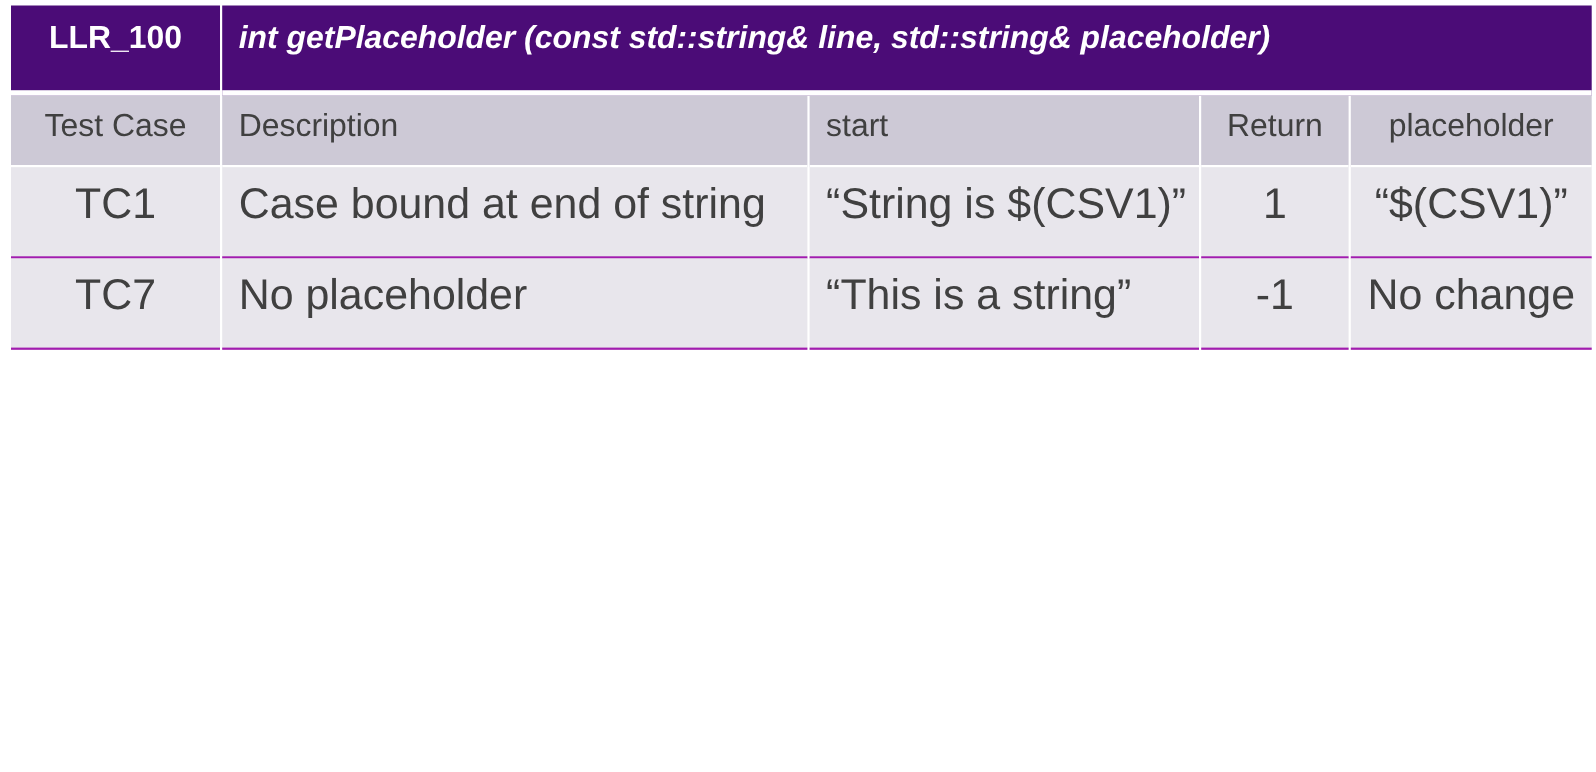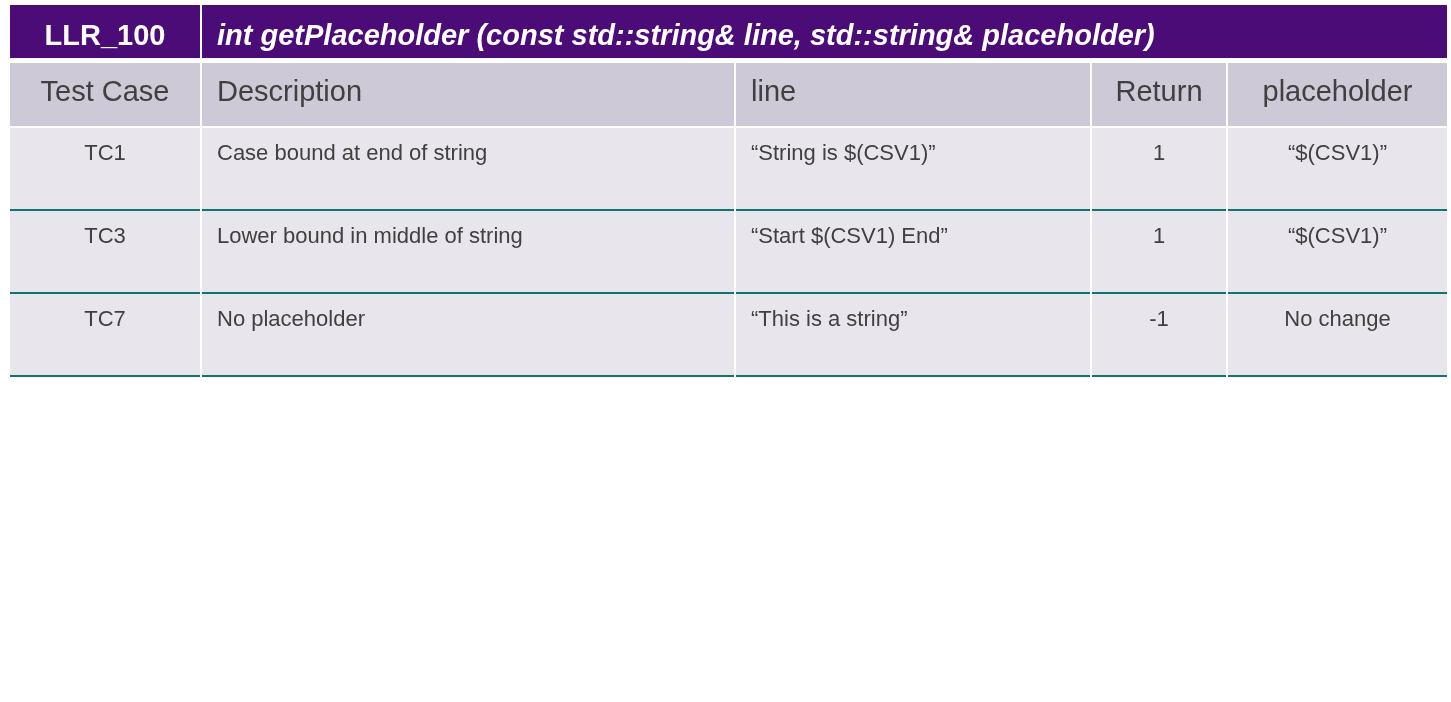--- a/index.html
+++ b/index.html
@@ -2,27 +2,27 @@
 <html><head>
 <meta charset="utf-8">
 <style>
   html, body { margin:0; padding:0; background:#ffffff; }
   body { width:1451px; height:702px; position:relative; overflow:hidden;
          font-family:"Liberation Sans", sans-serif; }
   table.tc { position:absolute; left:10px; top:5px; border-collapse:separate;
              border-spacing:2px 0; table-layout:fixed; width:1441px; margin-left:-2px; }
   table.tc td { padding:0; vertical-align:top; }
   tr.title td { background:#4b0c77; color:#ffffff; font-weight:bold; font-size:29px;
-                height:58px; padding-top:14px; box-sizing:border-box; border-bottom:5px solid #ffffff; }
+                height:82px; padding-top:14px; box-sizing:border-box; border-bottom:5px solid #ffffff; }
   tr.title td.id { text-align:center; }
   tr.title td.sig { padding-left:15px;font-style:italic; }
   tr.colhdr td { background:#cdc9d6; color:#404040; font-size:29px; height:65px;
                  padding-top:12px; box-sizing:border-box; border-bottom:2px solid #ffffff; }
-  tr.row td { font-size:22px; color:#404040; height:83px; padding-top:12px;
-              box-sizing:border-box; border-bottom:2px solid #0f766e; }
+  tr.row td { font-size:39px; color:#404040; height:83px; padding-top:12px;
+              box-sizing:border-box; border-bottom:2px solid #a21caf; }
   tr.row.odd td { background:#e8e6ec; }
   tr.row.even td { background:#cdc9d6; }
   .c { text-align:center; }
   .l { padding-left:15px !important; }
 </style>
 </head>
 <body>
 
 <table class="tc">
   <colgroup>
@@ -33,35 +33,28 @@
       <col style="width:219px">
   </colgroup>
   <tbody>
       <tr class="title">
     <td class="id">LLR_100</td>
     <td class="sig" colspan="4">int getPlaceholder (const std::string&amp; line, std::string&amp; placeholder)</td>
   </tr>
   <tr class="colhdr">
     <td class="c">Test Case</td>
     <td class="l">Description</td>
-    <td class="l">line</td>
+    <td class="l">start</td>
     <td class="c">Return</td>
     <td class="c">placeholder</td>
   </tr>
   <tr class="row odd">
     <td class="c">TC1</td>
     <td class="l">Case bound at end of string</td>
     <td class="l">“String is $(CSV1)”</td>
-    <td class="c">1</td>
-    <td class="c">“$(CSV1)”</td>
-  </tr>
-  <tr class="row odd">
-    <td class="c">TC3</td>
-    <td class="l">Lower bound in middle of string</td>
-    <td class="l">“Start $(CSV1) End”</td>
     <td class="c">1</td>
     <td class="c">“$(CSV1)”</td>
   </tr>
   <tr class="row odd">
     <td class="c">TC7</td>
     <td class="l">No placeholder</td>
     <td class="l">“This is a string”</td>
     <td class="c">-1</td>
     <td class="c">No change</td>
   </tr>

